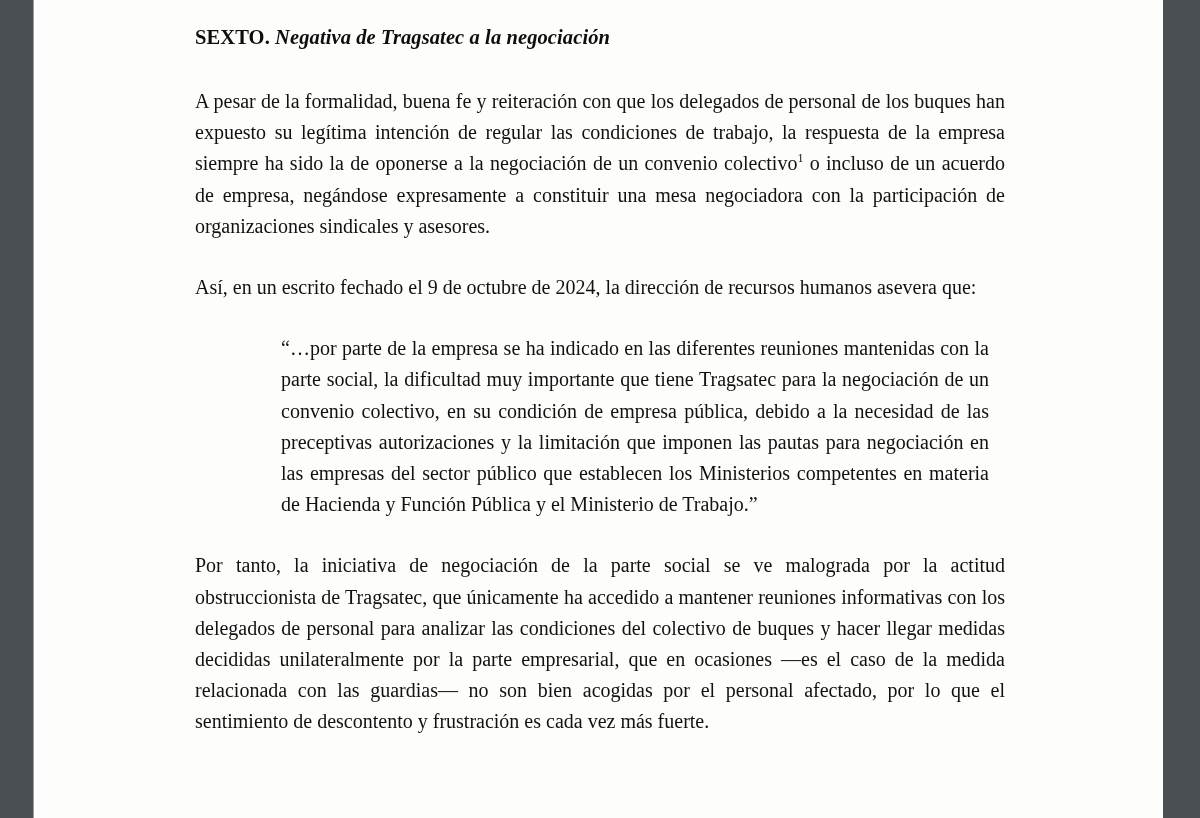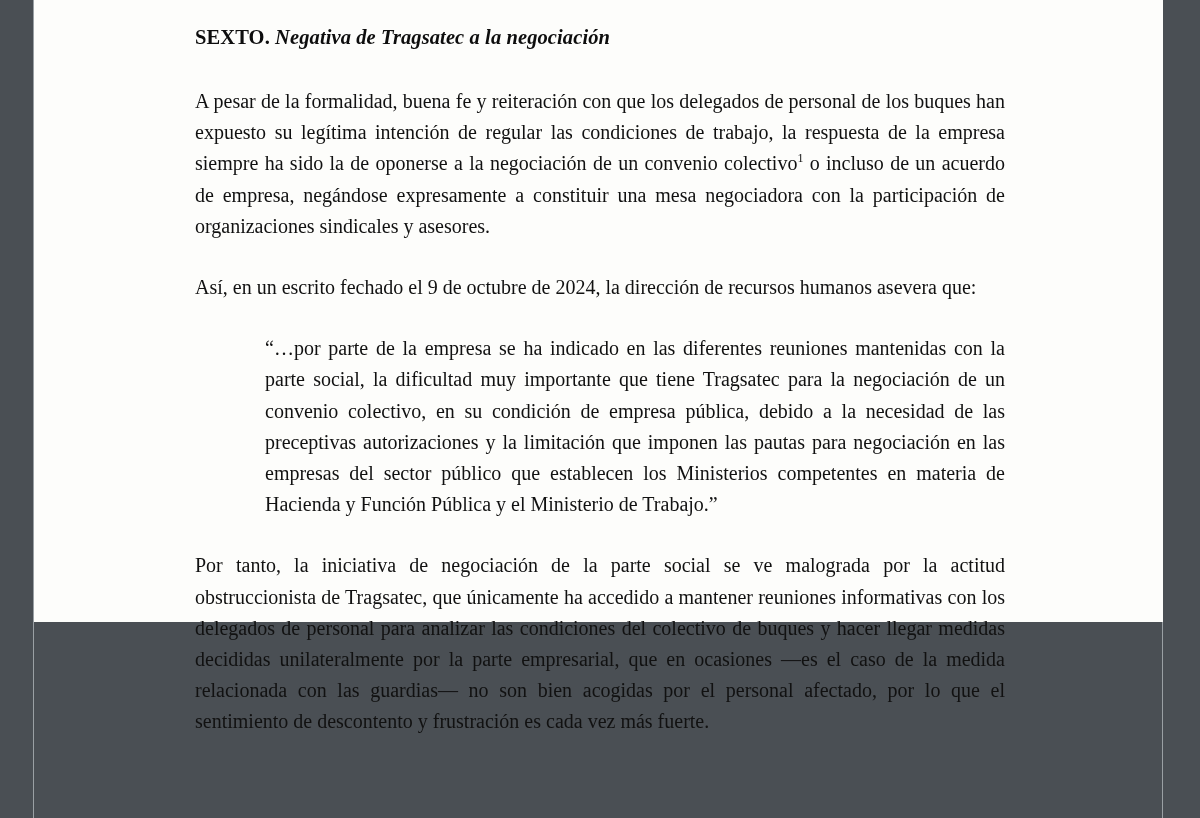--- a/index.html
+++ b/index.html
@@ -43,21 +43,21 @@
   }
   .page-seam.left  { left: 33px; }
   .page-seam.right { right: 37px; }
 
   
   .page {
     position: absolute;
     left: 34px;
     top: 0;
     width: 1129px;
-    height: 622px;
+    height: 818px;
     background: #fdfdfb;
     box-sizing: border-box;
   }
 
   .page-body {
     position: absolute;
     left: 161px;   
     top: 22px;
     width: 810px;  
   }
@@ -100,21 +100,21 @@
     font-size: 20px;
     line-height: 31.2px;
     text-align: justify;
     color: #111111;
     margin: 0 0 30px 0;
     padding: 0;
     
     margin-left: 70px;
   }
   blockquote.quote-block p {
-    margin: 0;
+    margin: 16px;
   }
 </style>
 </head>
 <body>
 
 <div class="viewer">
 
   <div class="gutter gutter-left"></div>
   <div class="gutter gutter-right"></div>
   <div class="page-seam left"></div>

